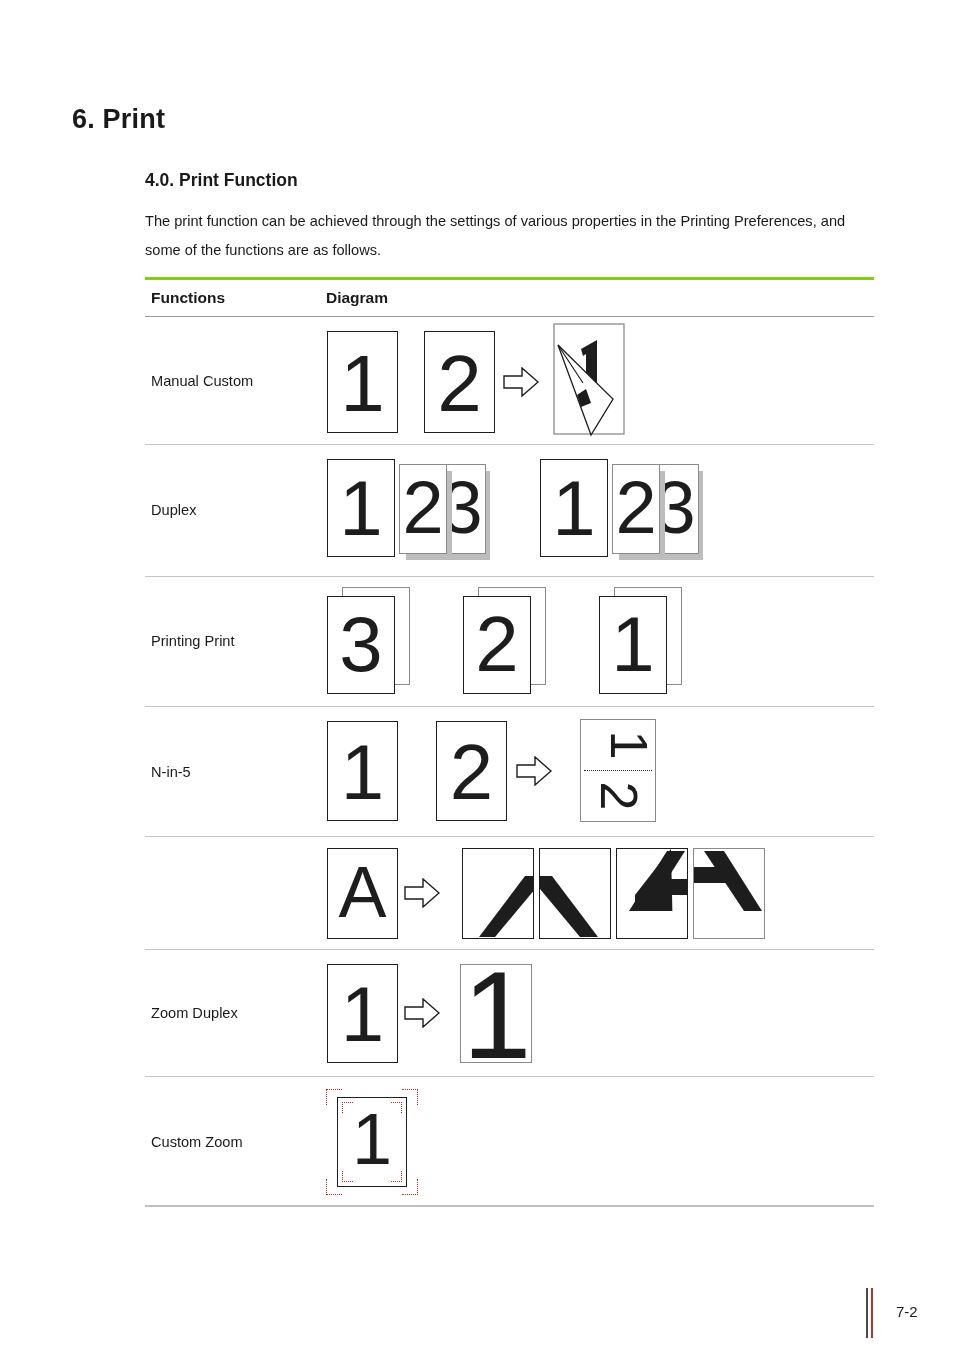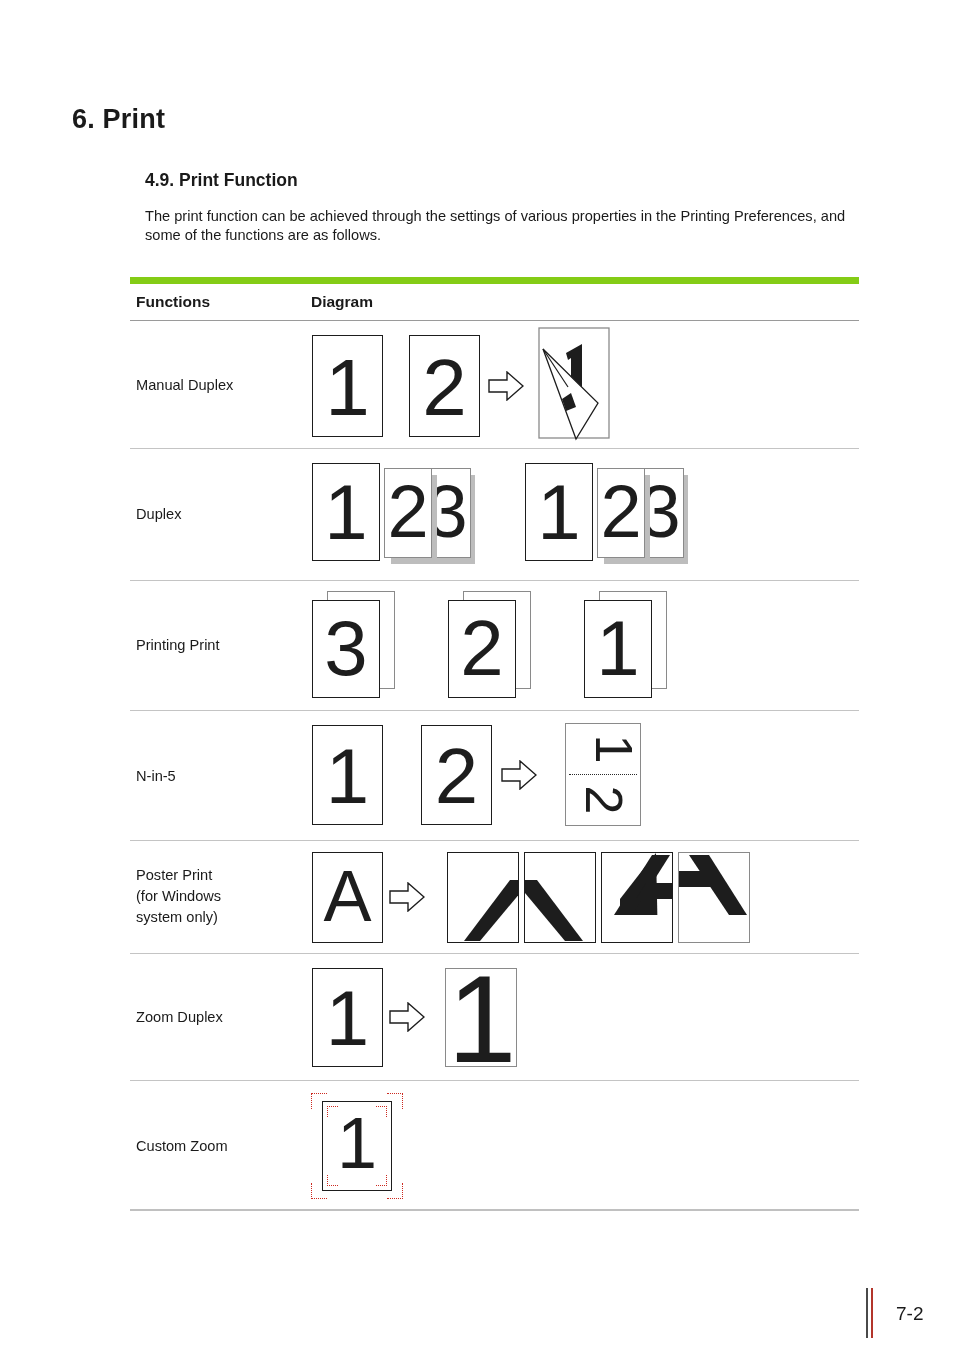--- a/index.html
+++ b/index.html
@@ -33,31 +33,31 @@
     font-size: 17.5px;
     font-weight: bold;
     color: #1a1a1a;
   }
   .intro {
     position: absolute;
     left: 145px;
     top: 207px;
     width: 730px;
     font-size: 14.6px;
-    line-height: 19px;
+    line-height: 29px;
     color: #1a1a1a;
   }
 
   
   .table {
     position: absolute;
-    left: 130px;
+    left: 145px;
     top: 277px;
     width: 729px;
-    border-top: 7px solid #84cc16;
+    border-top: 3px solid #84cc16;
     box-sizing: border-box;
   }
   .thead {
     height: 36px;
     border-bottom: 1px solid #9a9a9a;
     position: relative;
   }
   .th {
     position: absolute;
     top: 9px;
@@ -134,51 +134,51 @@
     left: 871px;
     top: 1288px;
     width: 2px;
     height: 50px;
     background: #b3352b;
   }
   .footer-page {
     position: absolute;
     left: 896px;
     top: 1303px;
-    font-size: 19px;
+    font-size: 15px;
     color: #1a1a1a;
   }
 
   
   .dotted-split {
     position: absolute;
     border-top: 1.6px dotted #2a2a2a;
   }
   
   .crop {
     position: absolute;
     box-sizing: border-box;
   }
 </style>
 </head>
 <body>
 
 <div class="page-title">6. Print</div>
-<div class="section-title">4.9. Print Function</div>
+<div class="section-title">4.0. Print Function</div>
 <div class="intro">The print function can be achieved through the settings of various properties in the Printing Preferences, and some of the functions are as follows.</div>
 
 <div class="table">
 
   <div class="thead">
     <div class="th th-functions">Functions</div>
     <div class="th th-diagram">Diagram</div>
   </div>
 
   <div class="row" style="height:128px">
-    <div class="row-label" style="top:54px">Manual Duplex</div>
+    <div class="row-label" style="top:54px">Manual Custom</div>
     <div class="row-diagram">
 
       <div class="sheet" style="left:1px;top:14px;width:71px;height:102px">
         <div class="digit" style="top:12px;font-size:80px">1</div>
       </div>
 
       <div class="sheet" style="left:98px;top:14px;width:71px;height:102px">
         <div class="digit" style="top:12px;font-size:80px">2</div>
       </div>
 
@@ -275,23 +275,20 @@
         </div>
         <div class="dotted-split" style="left:3px;top:50px;width:68px"></div>
         <div style="position:absolute;left:0;top:52px;width:76px;height:50px;overflow:hidden">
           <div style="position:absolute;left:10px;top:-4px;width:56px;height:56px;transform:rotate(90deg);transform-origin:center;font-size:52px;line-height:56px;text-align:center;color:#1d1d1d">2</div>
         </div>
       </div>
     </div>
   </div>
 
   <div class="row" style="height:113px">
-    <div class="row-label" style="top:24px;white-space:pre-line">Poster Print
-(for Windows
-system only)</div>
     <div class="row-diagram">
 
       <div class="sheet" style="left:1px;top:11px;width:71px;height:91px">
         <div class="digit" style="top:7px;font-size:72px">A</div>
       </div>
       <div class="arrow" style="left:78px;top:41px;width:36px;height:30px">
         <svg width="36" height="30" viewBox="0 0 36 30">
           <polygon points="1,9 19,9 19,1 35,15 19,29 19,21 1,21" fill="#ffffff" stroke="#1d1d1d" stroke-width="1.4" stroke-linejoin="miter"></polygon>
         </svg>
       </div>

